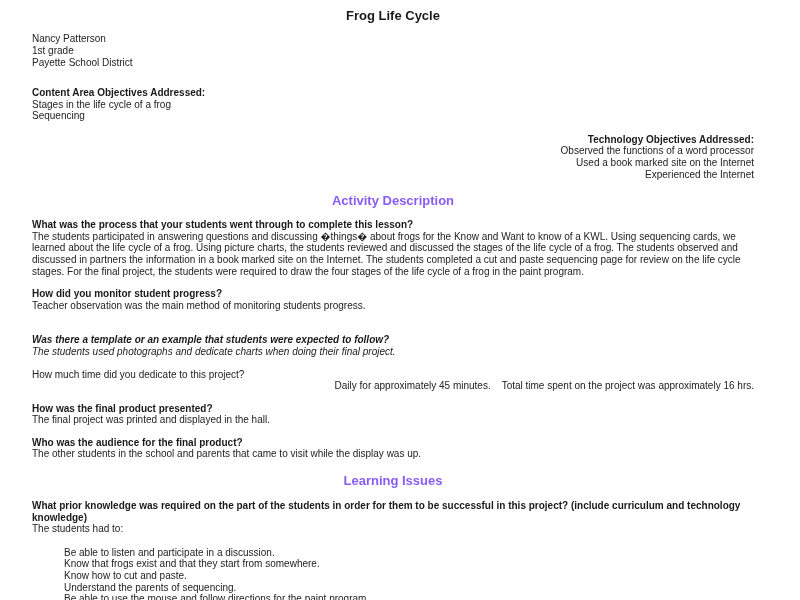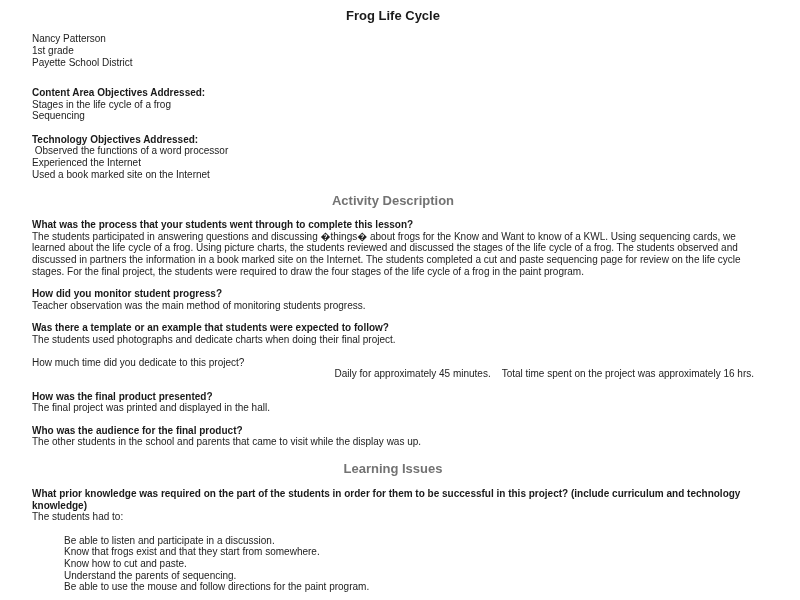--- a/index.html
+++ b/index.html
@@ -36,21 +36,21 @@
       margin-top: 8px;
       line-height: 12px;
     }
     .author-block div { height: 12px; }
     .block { line-height: 11.6px; }
     .label { font-weight: bold; color: #1a1a1a; }
     .section-heading {
       text-align: center;
       font-weight: bold;
       font-size: 13px;
-      color: #737373;
+      color: #8b5cf6;
     }
     .para { line-height: 11.6px; }
     .list-indent { padding-left: 32px; line-height: 11.6px; }
   </style>
 </head>
 <body>
 
 <div class="page">
 
   <div class="doc-title">Frog Life Cycle</div>
@@ -60,40 +60,40 @@
     <div>1st grade</div>
     <div>Payette School District</div>
   </div>
 
   <div class="block" style="margin-top:18px;">
     <div class="label">Content Area Objectives Addressed:</div>
     <div>Stages in the life cycle of a frog</div>
     <div>Sequencing</div>
   </div>
 
-  <div class="block" style="margin-top:12px;">
+  <div class="block" style="margin-top:12px;text-align:right;">
     <div class="label">Technology Objectives Addressed:</div>
     <div style="white-space:pre;"> Observed the functions of a word processor</div>
+    <div>Used a book marked site on the Internet</div>
     <div>Experienced the Internet</div>
-    <div>Used a book marked site on the Internet</div>
   </div>
 
   <div class="section-heading" style="margin-top:12px; height:18px; line-height:18px;">Activity Description</div>
 
   <div class="para" style="margin-top:9px;">
     <div class="label">What was the process that your students went through to complete this lesson?</div>
     <div>The students participated in answering questions and discussing �things� about frogs for the Know and Want to know of a KWL. Using sequencing cards, we learned about the life cycle of a frog. Using picture charts, the students reviewed and discussed the stages of the life cycle of a frog. The students observed and discussed in partners the information in a book marked site on the Internet. The students completed a cut and paste sequencing page for review on the life cycle stages. For the final project, the students were required to draw the four stages of the life cycle of a frog in the paint program.</div>
   </div>
 
   <div class="para" style="margin-top:11px;">
     <div class="label">How did you monitor student progress?</div>
     <div>Teacher observation was the main method of monitoring students progress.</div>
   </div>
 
-  <div class="para" style="margin-top:11px;">
+  <div class="para" style="margin-top:23px;font-style:italic;">
     <div class="label">Was there a template or an example that students were expected to follow?</div>
     <div>The students used photographs and dedicate charts when doing their final project.</div>
   </div>
 
   <div class="para" style="margin-top:11px;">
     <div>How much time did you dedicate to this project?</div>
     <div style="white-space:pre;text-align:right;">Daily for approximately 45 minutes.    Total time spent on the project was approximately 16 hrs.</div>
   </div>
 
   <div class="para" style="margin-top:11px;">

